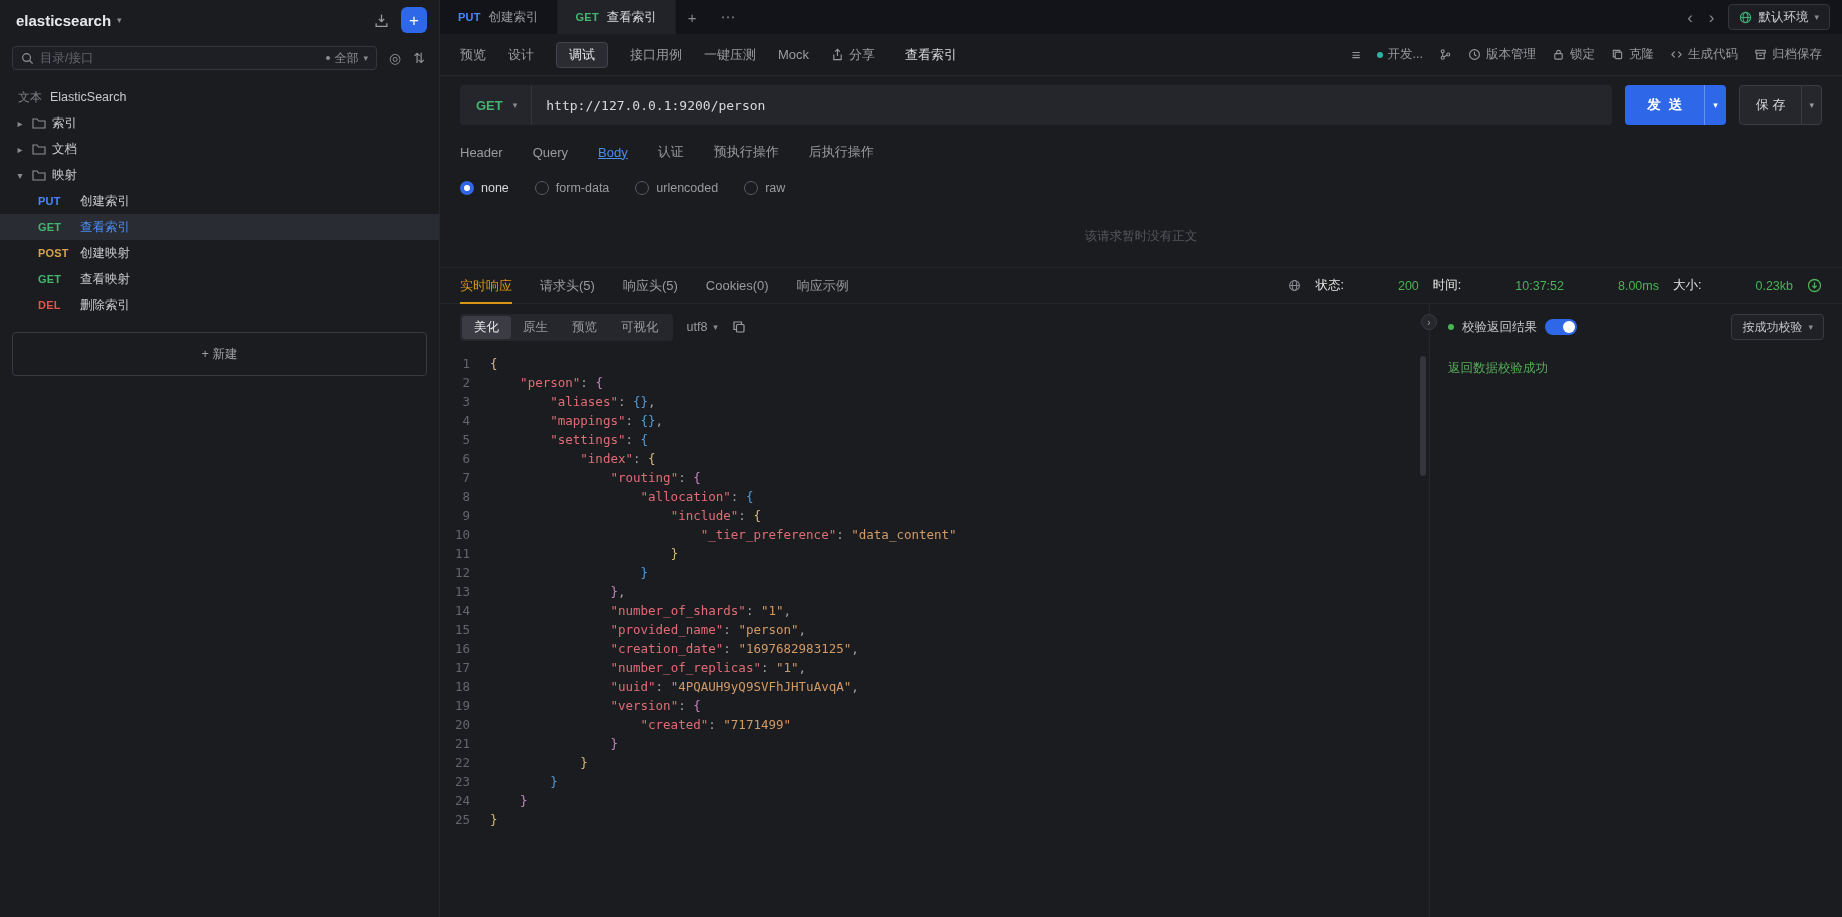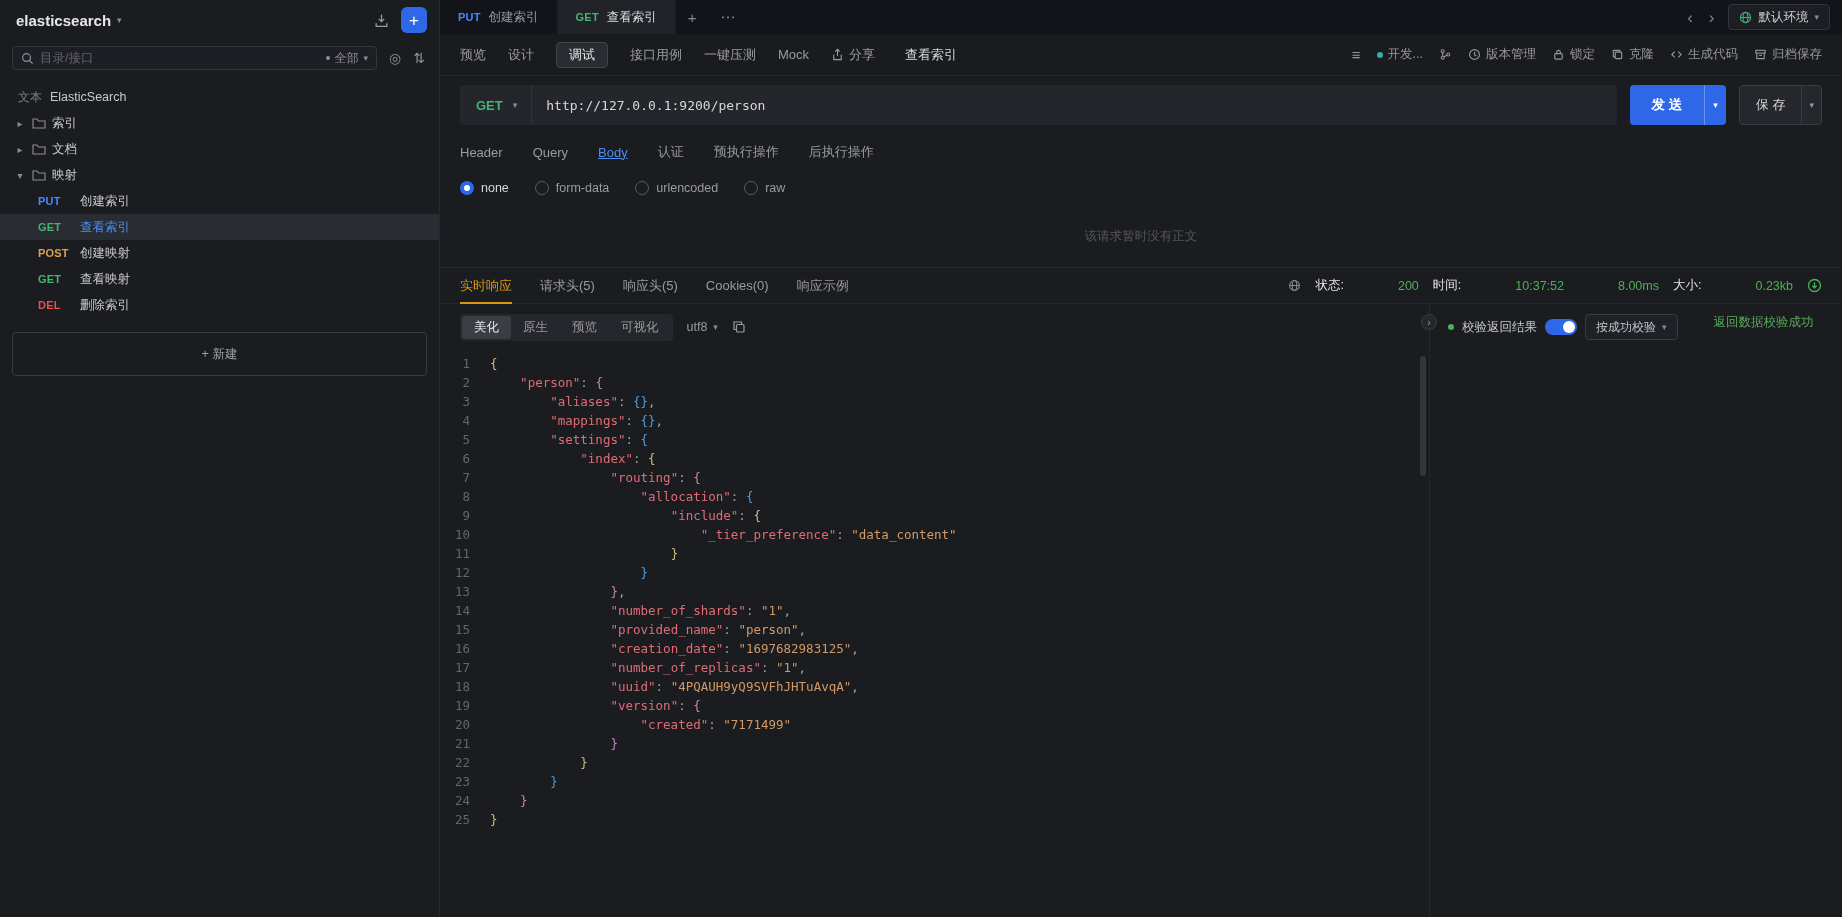--- a/index.html
+++ b/index.html
@@ -63,21 +63,21 @@
   .tb-item i { font-style:normal; }
   .status-dot { width:6px; height:6px; border-radius:50%; background:#2bb3a3; display:inline-block; }
 
   .reqbar { height:58px; display:flex; align-items:center; padding:0 20px; gap:13px; }
   .urlgroup { flex:1; height:40px; background:#25262b; border-radius:4px; display:flex; align-items:stretch; min-width:0; }
   .method-select { display:flex; align-items:center; gap:10px; padding:0 14px 0 16px; border-right:1px solid #33343a; cursor:pointer; }
   .method-select b { font-size:13px; font-weight:700; }
   .url-input { flex:1; background:transparent; border:none; outline:none; color:#d8d9db; font-size:13px; padding:0 14px; font-family:"DejaVu Sans Mono", monospace; min-width:0; }
   .split-btn { height:40px; display:flex; align-items:stretch; border-radius:4px; overflow:hidden; cursor:pointer; }
   .send { background:#2e68e8; color:#fff; }
-  .send .main-part { display:flex; align-items:center; padding:0 22px; font-size:13.5px; font-weight:700; }
+  .send .main-part { display:flex; align-items:center; padding:0 22px; font-size:13.5px; font-weight:700;font-family:Liberation Mono, monospace; }
   .send .caret-part { display:flex; align-items:center; padding:0 8px; border-left:1px solid rgba(255,255,255,.28); font-size:9px; }
   .save { background:#26272c; border:1px solid #3b3c42; color:#d6d7d9; }
   .save .main-part { display:flex; align-items:center; padding:0 16px; font-size:13px; }
   .save .caret-part { display:flex; align-items:center; padding:0 7px; border-left:1px solid #3b3c42; font-size:9px; color:#9a9b9f; }
 
   .ptabs { height:36px; display:flex; align-items:center; gap:30px; padding:0 20px; color:#9a9b9f; }
   .ptab { cursor:pointer;text-align:center; }
   .ptab.on { color:#4c8df2;text-decoration:underline; }
 
   .radios { height:36px; display:flex; align-items:center; gap:26px; padding:0 20px; }
@@ -111,21 +111,21 @@
   .tok-s { color:#d19a66; }
   .tok-p { color:#9da1a6; }
   .tok-g { color:#d7ba7d; }
   .tok-m { color:#c586c0; }
   .tok-u { color:#569cd6; }
   .code-scroll-thumb { position:absolute; right:3px; top:52px; width:6px; height:120px; border-radius:3px; background:#35363c; }
 
   .vdivider { width:1px; background:#26272b; position:relative; }
   .collapse-btn { position:absolute; top:10px; left:-8px; width:16px; height:16px; border-radius:50%; background:#26272c; border:1px solid #3a3b41; color:#9a9b9f; font-size:10px; display:flex; align-items:center; justify-content:center; cursor:pointer; z-index:2; }
 
-  .resp-right { width:412px; flex:0 0 412px; display:flex; flex-direction:row; }
+  .resp-right { width:412px; flex:0 0 412px; display:flex; flex-direction:column; }
   .vrow { height:46px; display:flex; align-items:center; gap:8px; padding:0 18px; }
   .vdot { width:6px; height:6px; border-radius:50%; background:#49b356; }
   .vlabel { color:#c6c7ca; font-size:12.5px; }
   .toggle { width:32px; height:16px; border-radius:8px; background:#2e68e8; position:relative; cursor:pointer; }
   .toggle .knob { position:absolute; top:2px; left:18px; width:12px; height:12px; border-radius:50%; background:#fff; }
   .vmode-btn { margin-left:auto; height:26px; display:flex; align-items:center; gap:6px; border:1px solid #3a3b41; border-radius:4px; padding:0 10px; color:#c3c4c8; font-size:12px; cursor:pointer; background:#202127; }
   .vresult { padding:10px 18px; color:#57ab5a; font-size:12.5px; }
 
   svg.ic { display:block; }
   .caret9 { font-size:9px; color:#8a8b90; }

